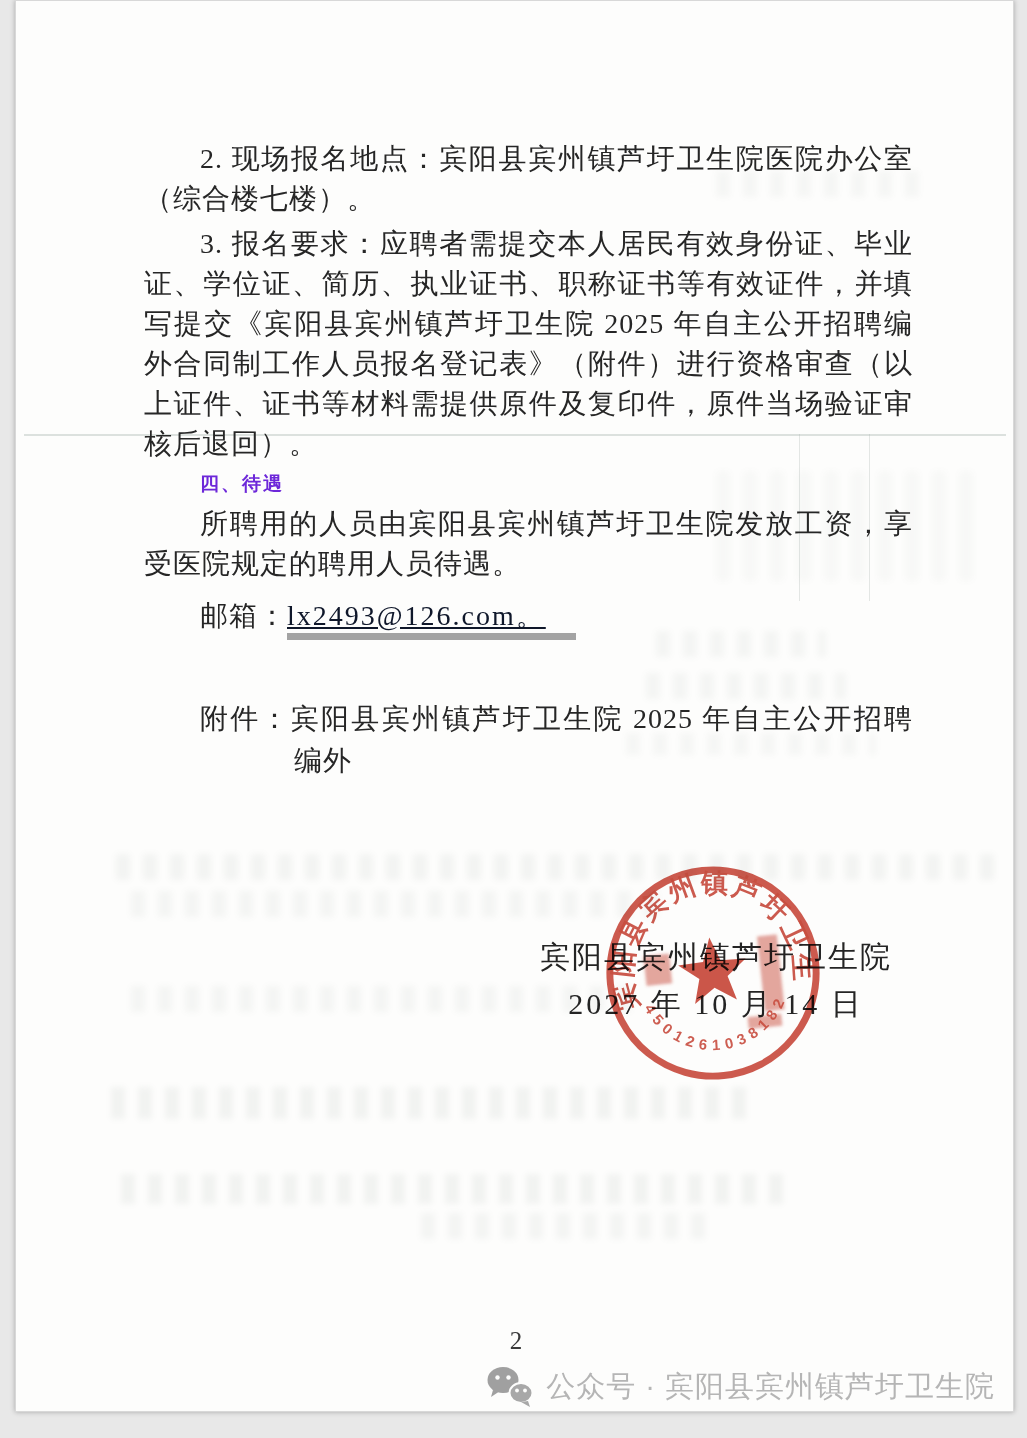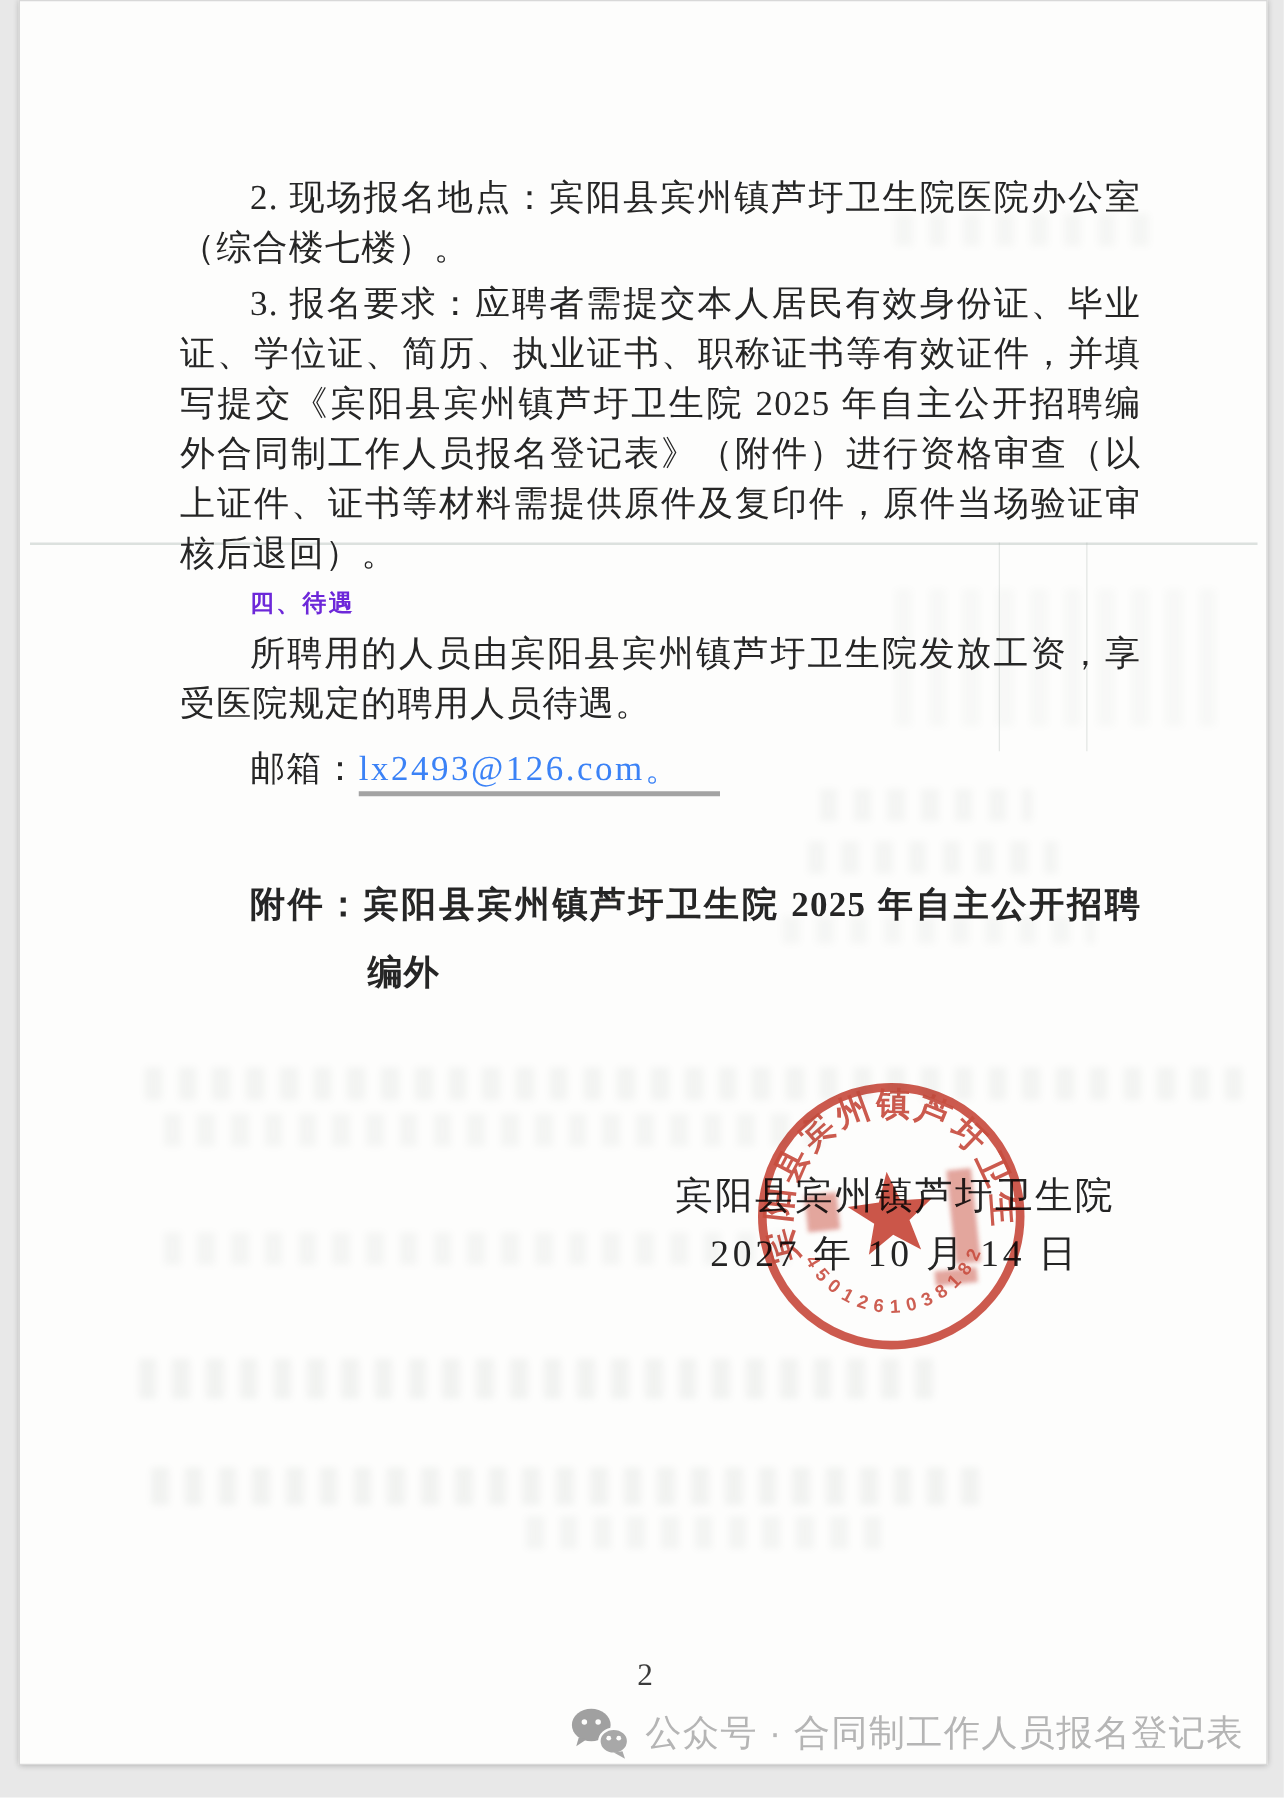--- a/index.html
+++ b/index.html
@@ -25,26 +25,27 @@
   .doc-column p{margin:0;text-indent:56px;}
   .doc-column p.gap-sm{margin-top:5px;}
   h3.sec{
     margin:0;text-indent:56px;font-size:19px;line-height:40px;
     font-family:"Liberation Sans","DejaVu Sans",sans-serif;
     font-weight:bold;color:#6d28d9;letter-spacing:2px;
   }
   .contact-line{margin-top:15px !important;}
   .email-line{margin-top:12px !important;}
   .email-link{
-    color:#3b82f6;border-bottom:4px solid #a3a3a3;padding:0 30px 2px 0;
+    color:#0f172a;border-bottom:7px solid #a3a3a3;padding:0 30px 2px 0;
     letter-spacing:2px;
+    text-decoration:underline;
   }
   .attachment{
     margin-top:62px !important;
-    padding-left:150px;text-indent:-94px !important;line-height:54px;font-weight:bold;
+    padding-left:150px;text-indent:-94px !important;line-height:42px;
   }
   .attachment .l2{display:block;text-indent:0;}
   
   .signature{
     position:absolute;left:430px;top:936px;width:540px;text-align:center;
     font-size:30px;line-height:40px;color:#242424;letter-spacing:2px;
     z-index:2;
   }
   .signature .date{margin-top:7px;letter-spacing:3px;}
   
@@ -143,16 +144,16 @@
     <svg width="50" height="42" viewBox="0 0 50 42">
       <ellipse cx="17" cy="14" rx="15.5" ry="13" fill="#a0a0a0"></ellipse>
       <polygon points="7,24 14,25 5,31" fill="#a0a0a0"></polygon>
       <circle cx="11.5" cy="11.5" r="2.2" fill="#fdfdfc"></circle>
       <circle cx="22.5" cy="11.5" r="2.2" fill="#fdfdfc"></circle>
       <ellipse cx="35" cy="27" rx="11.5" ry="10" fill="#a8a8a8" stroke="#fdfdfc" stroke-width="2"></ellipse>
       <polygon points="42,35 35,36 44,41" fill="#a8a8a8"></polygon>
       <circle cx="31" cy="24.5" r="1.9" fill="#fdfdfc"></circle>
       <circle cx="39" cy="24.5" r="1.9" fill="#fdfdfc"></circle>
     </svg>
-    <span>公众号 · 合同制工作人员报名登记表</span>
+    <span>公众号 · 宾阳县宾州镇芦圩卫生院</span>
   </div>
 
 </div>
 
 </body></html>

